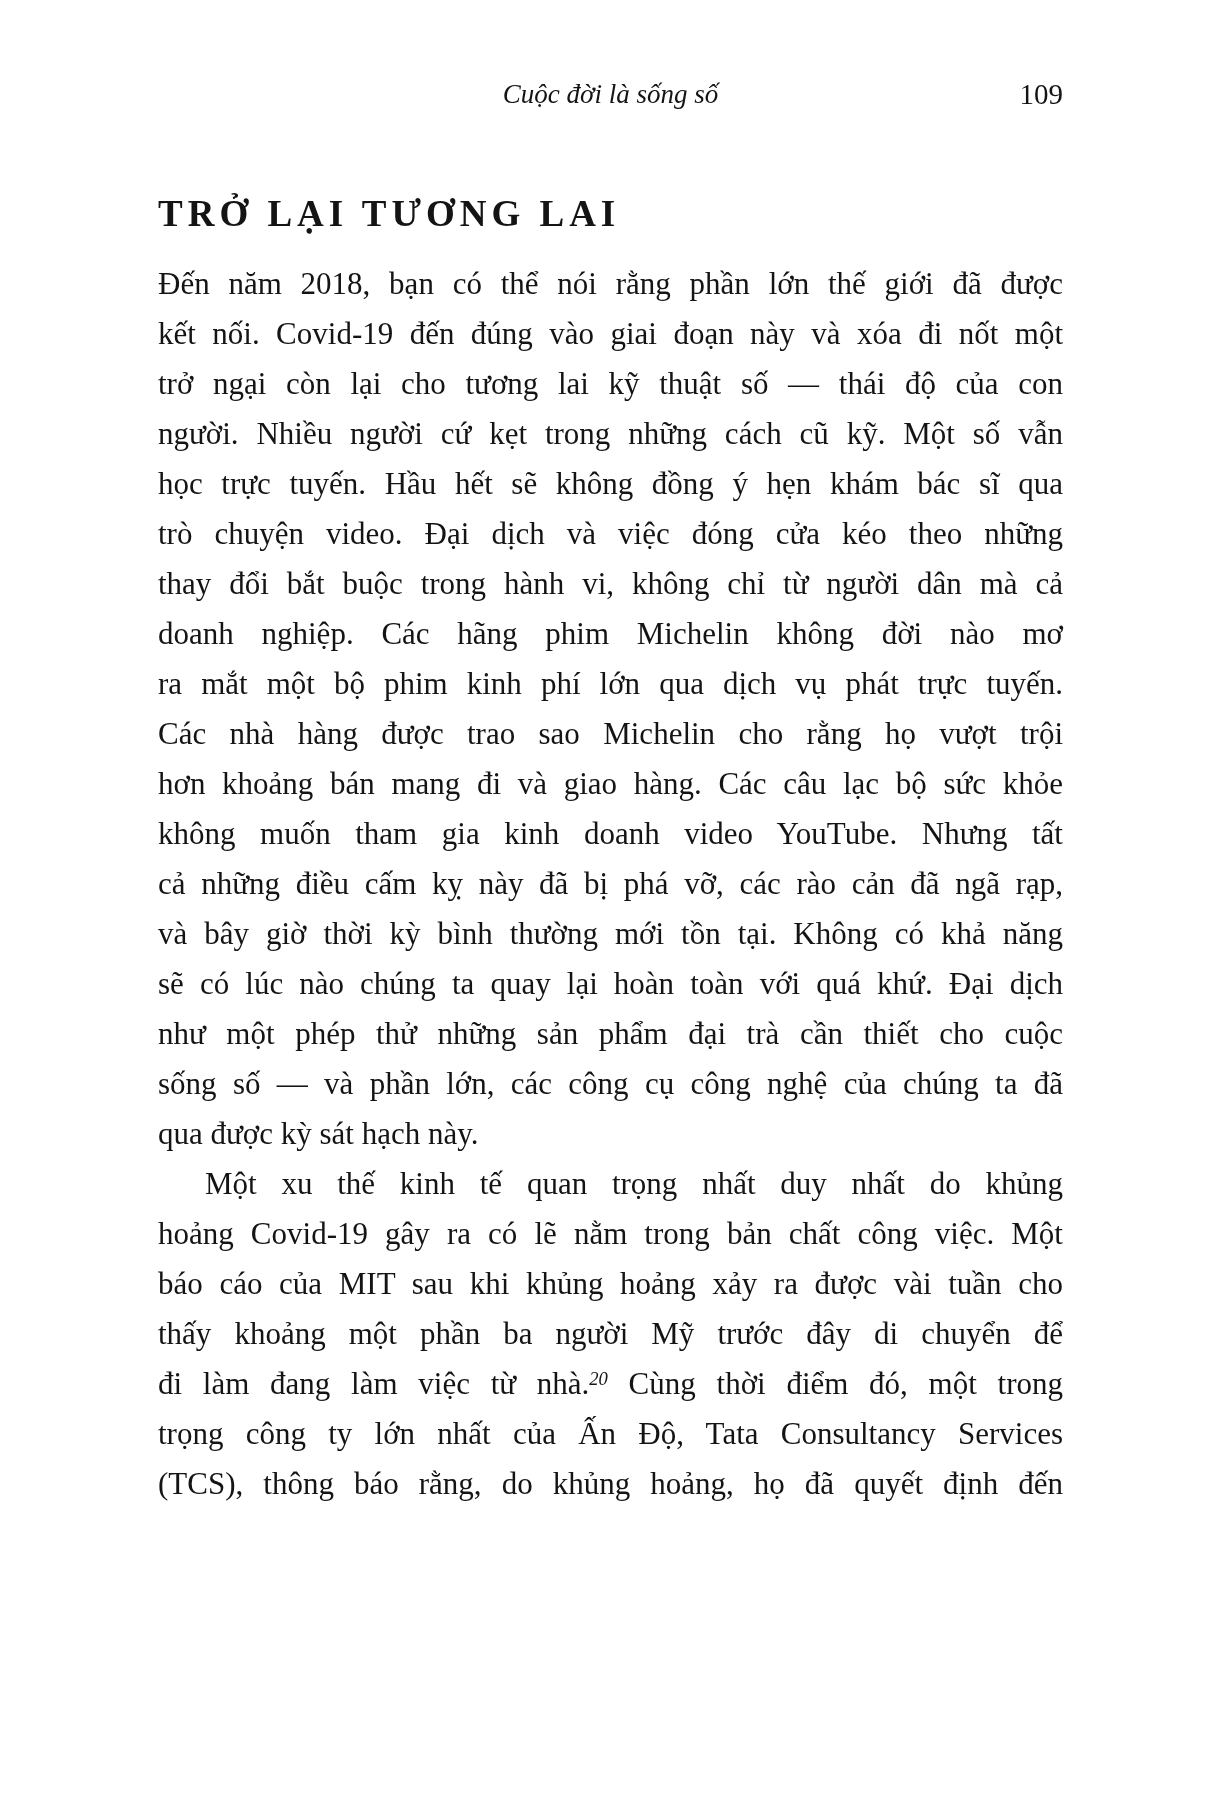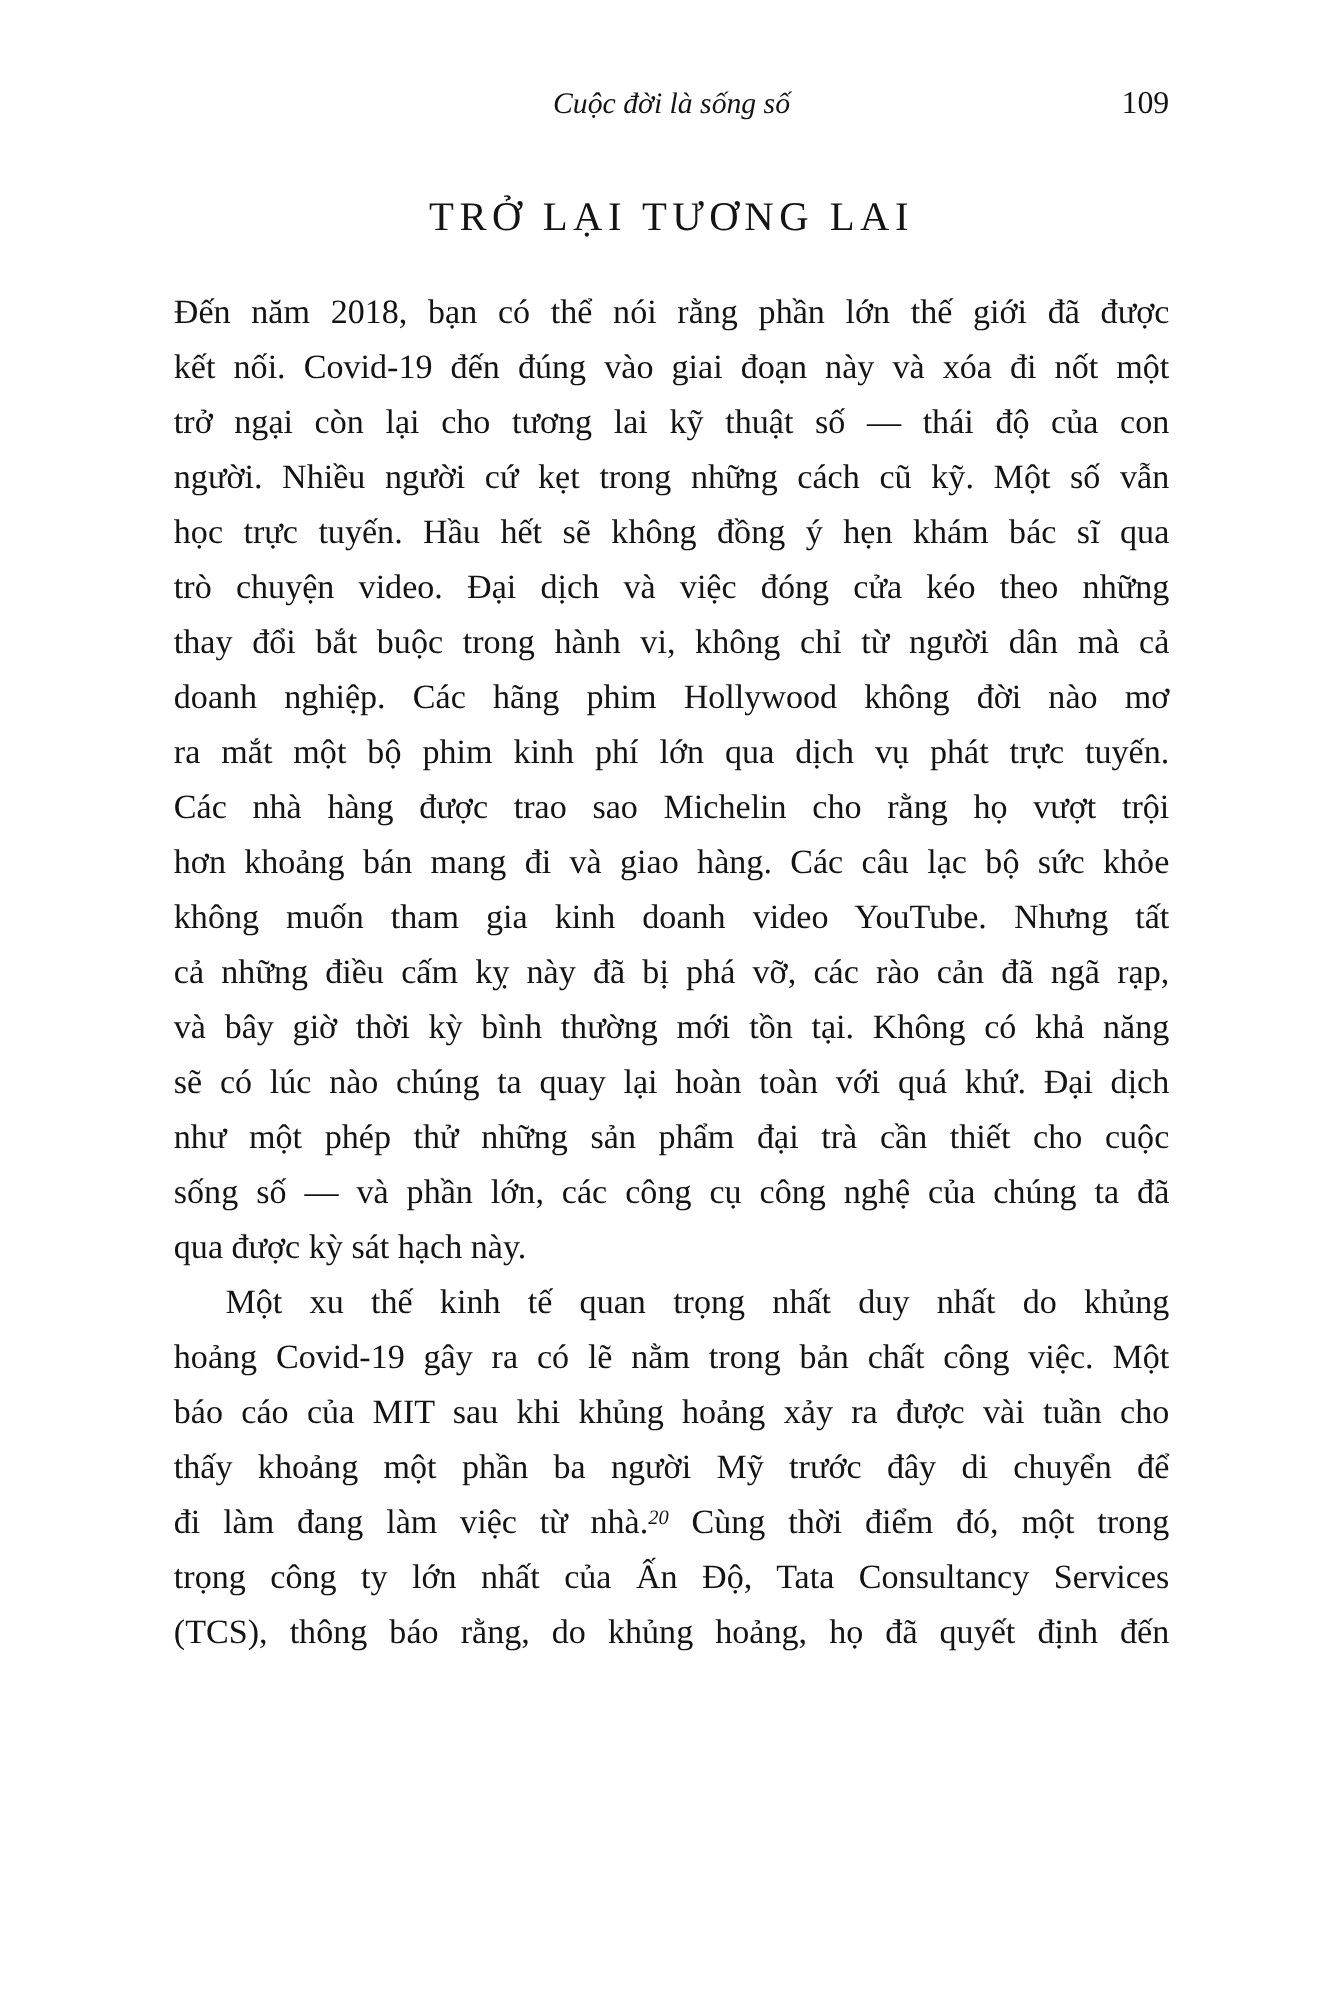--- a/index.html
+++ b/index.html
@@ -29,27 +29,26 @@
   .running-header .page-number {
     position: absolute;
     top: 0;
     right: 0;
     font-style: normal;
     font-size: 29px;
     line-height: 40px;
   }
   .chapter-title {
     position: absolute;
-    top: 176px;
+    top: 192px;
     left: 158px;
     width: 905px;
-    text-align: center;
     font-size: 37px;
     letter-spacing: 5px;
-    font-weight: 400;
+    font-weight: 700;
     margin: 0;
   }
   .body-text {
     position: absolute;
     top: 259px;
     left: 158px;
     width: 905px;
     font-size: 31px;
     line-height: 50px;
   }
@@ -83,21 +82,21 @@
 
   <div class="body-text">
 
     <div class="line">Đến năm 2018, bạn có thể nói rằng phần lớn thế giới đã được</div>
     <div class="line">kết nối. Covid-19 đến đúng vào giai đoạn này và xóa đi nốt một</div>
     <div class="line">trở ngại còn lại cho tương lai kỹ thuật số — thái độ của con</div>
     <div class="line">người. Nhiều người cứ kẹt trong những cách cũ kỹ. Một số vẫn</div>
     <div class="line">học trực tuyến. Hầu hết sẽ không đồng ý hẹn khám bác sĩ qua</div>
     <div class="line">trò chuyện video. Đại dịch và việc đóng cửa kéo theo những</div>
     <div class="line">thay đổi bắt buộc trong hành vi, không chỉ từ người dân mà cả</div>
-    <div class="line">doanh nghiệp. Các hãng phim Hollywood không đời nào mơ</div>
+    <div class="line">doanh nghiệp. Các hãng phim Michelin không đời nào mơ</div>
     <div class="line">ra mắt một bộ phim kinh phí lớn qua dịch vụ phát trực tuyến.</div>
     <div class="line">Các nhà hàng được trao sao Michelin cho rằng họ vượt trội</div>
     <div class="line">hơn khoảng bán mang đi và giao hàng. Các câu lạc bộ sức khỏe</div>
     <div class="line">không muốn tham gia kinh doanh video YouTube. Nhưng tất</div>
     <div class="line">cả những điều cấm kỵ này đã bị phá vỡ, các rào cản đã ngã rạp,</div>
     <div class="line">và bây giờ thời kỳ bình thường mới tồn tại. Không có khả năng</div>
     <div class="line">sẽ có lúc nào chúng ta quay lại hoàn toàn với quá khứ. Đại dịch</div>
     <div class="line">như một phép thử những sản phẩm đại trà cần thiết cho cuộc</div>
     <div class="line">sống số — và phần lớn, các công cụ công nghệ của chúng ta đã</div>
     <div class="line end">qua được kỳ sát hạch này.</div>

